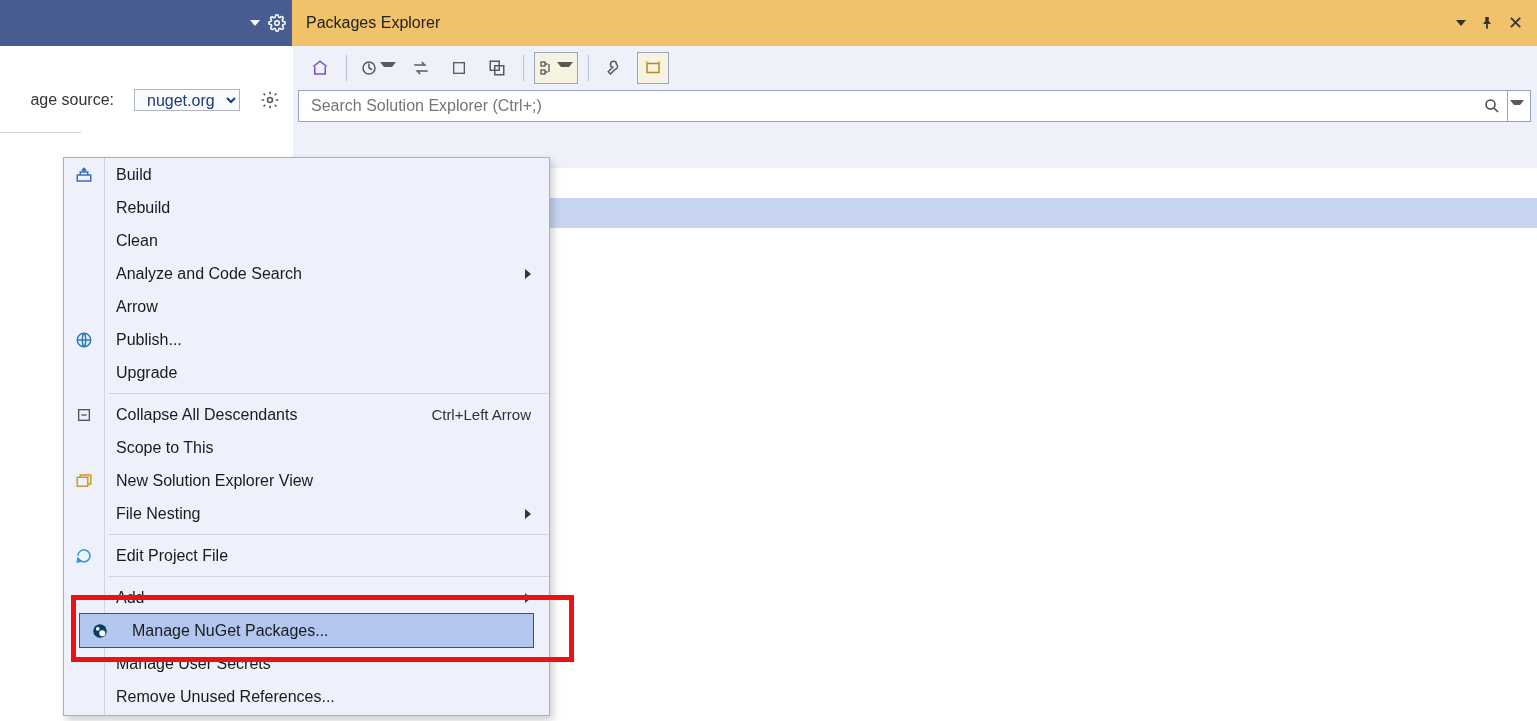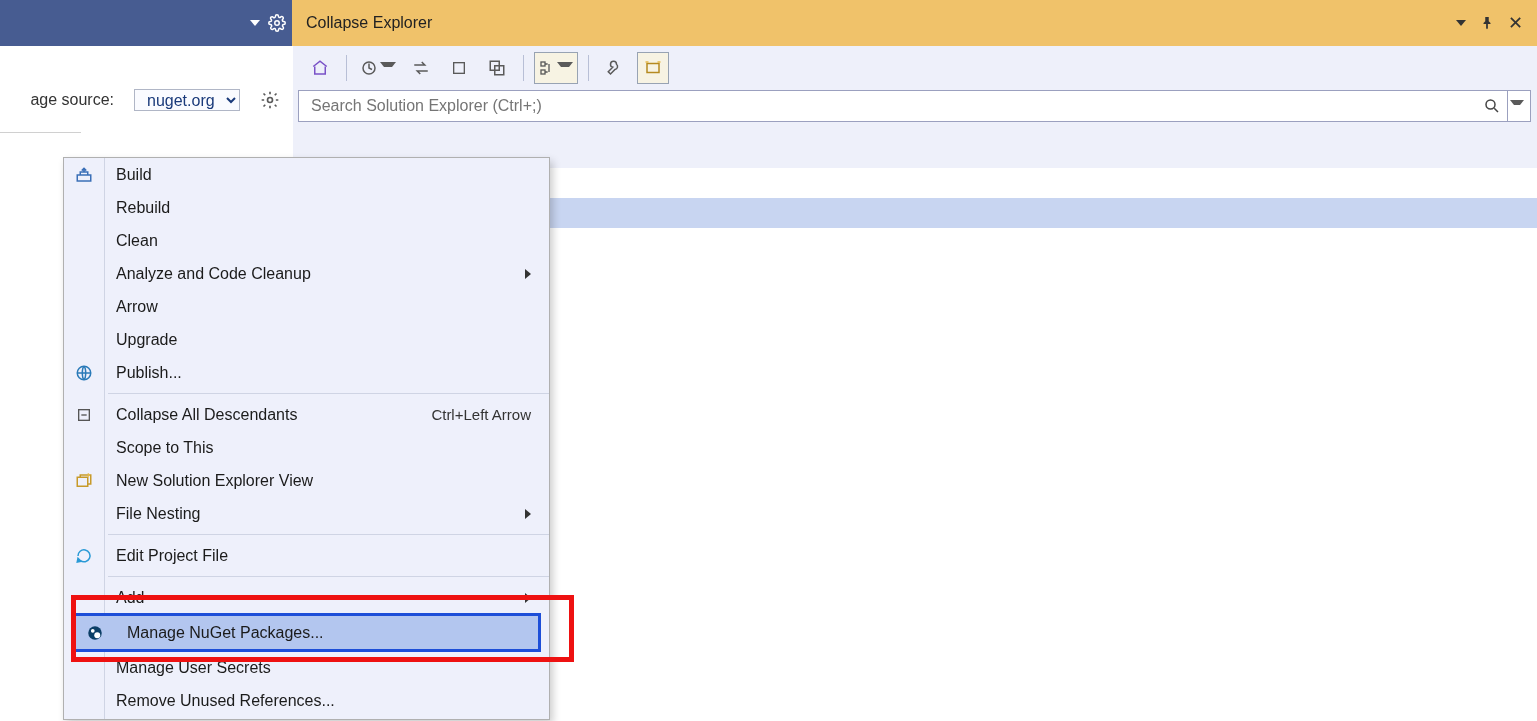--- a/index.html
+++ b/index.html
@@ -234,22 +234,22 @@
     display: flex;
     align-items: center;
     height: 33px;
     padding-left: 52px;
     padding-right: 18px;
     color: var(--vs-text);
     font-size: 16px;
   }
   .ctx-item.hovered {
     background: var(--vs-menu-hover);
-    border: 3px solid #1d4ed8;
-    margin: -1px 8px;
+    border: 1px solid #1d4ed8;
+    margin: -1px 15px;
     align-items: center;
   }
   .ctx-sep {
     height: 1px;
     background: #cfd4e4;
     margin: 4px 0 4px 44px;
   }
   .ctx-icon {
     position: absolute;
     left: 10px;
@@ -284,21 +284,21 @@
 
 <div class="titlebar-left">
   <div class="tri-down"></div>
   <svg class="gear" viewBox="0 0 24 24" fill="none" stroke="currentColor" stroke-width="2">
     <circle cx="12" cy="12" r="3"></circle>
     <path d="M19.4 15a1.7 1.7 0 0 0 .3 1.8l.1.1a2 2 0 1 1-2.8 2.8l-.1-.1a1.7 1.7 0 0 0-1.8-.3 1.7 1.7 0 0 0-1 1.5V21a2 2 0 1 1-4 0v-.1a1.7 1.7 0 0 0-1-1.5 1.7 1.7 0 0 0-1.8.3l-.1.1a2 2 0 1 1-2.8-2.8l.1-.1a1.7 1.7 0 0 0 .3-1.8 1.7 1.7 0 0 0-1.5-1H3a2 2 0 1 1 0-4h.1a1.7 1.7 0 0 0 1.5-1 1.7 1.7 0 0 0-.3-1.8l-.1-.1a2 2 0 1 1 2.8-2.8l.1.1a1.7 1.7 0 0 0 1.8.3h0a1.7 1.7 0 0 0 1-1.5V3a2 2 0 1 1 4 0v.1a1.7 1.7 0 0 0 1 1.5h0a1.7 1.7 0 0 0 1.8-.3l.1-.1a2 2 0 1 1 2.8 2.8l-.1.1a1.7 1.7 0 0 0-.3 1.8v0a1.7 1.7 0 0 0 1.5 1H21a2 2 0 1 1 0 4h-.1a1.7 1.7 0 0 0-1.5 1z"></path>
   </svg>
 </div>
 
 <div class="sol-header">
-  <span>Collapse Explorer</span>
+  <span>Packages Explorer</span>
   <div class="right-icons">
     <div class="tri-down-dark"></div>
     <svg class="pin" viewBox="0 0 16 16" fill="currentColor">
       <path d="M6 1h4v5l2 2v1H9v5l-1 1-1-1V9H4V8l2-2V1z"></path>
     </svg>
     <span class="x">✕</span>
   </div>
 </div>
 
 <div class="sol-body">
@@ -407,37 +407,37 @@
       </span>
       <span>Build</span>
     </div>
     <div class="ctx-item">
       <span>Rebuild</span>
     </div>
     <div class="ctx-item">
       <span>Clean</span>
     </div>
     <div class="ctx-item">
-      <span>Analyze and Code Cleanup</span>
+      <span>Analyze and Code Search</span>
       <span class="ctx-arrow"></span>
     </div>
     <div class="ctx-item">
       <span>Arrow</span>
-    </div>
-    <div class="ctx-item">
-      <span>Upgrade</span>
     </div>
     <div class="ctx-item">
       <span class="ctx-icon">
         <svg width="18" height="18" viewBox="0 0 24 24" fill="none" stroke="#2a7ab8" stroke-width="2">
           <circle cx="12" cy="12" r="9"></circle>
           <path d="M3 12h18M12 3c3 3 3 15 0 18M12 3c-3 3-3 15 0 18"></path>
         </svg>
       </span>
       <span>Publish...</span>
+    </div>
+    <div class="ctx-item">
+      <span>Upgrade</span>
     </div>
     <div class="ctx-sep"></div>
     <div class="ctx-item">
       <span class="ctx-icon">
         <svg width="16" height="16" viewBox="0 0 24 24" fill="none" stroke="#555" stroke-width="2">
           <rect x="4" y="4" width="16" height="16"></rect>
           <path d="M8 12h8"></path>
         </svg>
       </span>
       <span>Collapse All Descendants</span>

